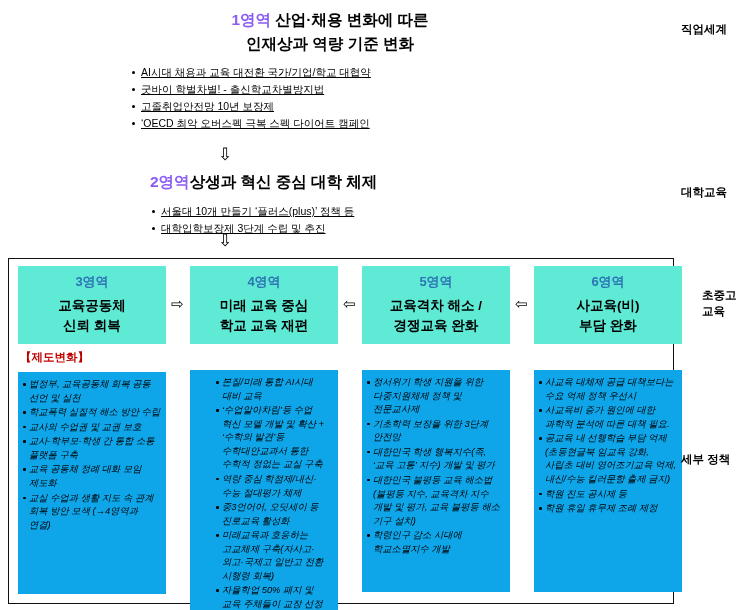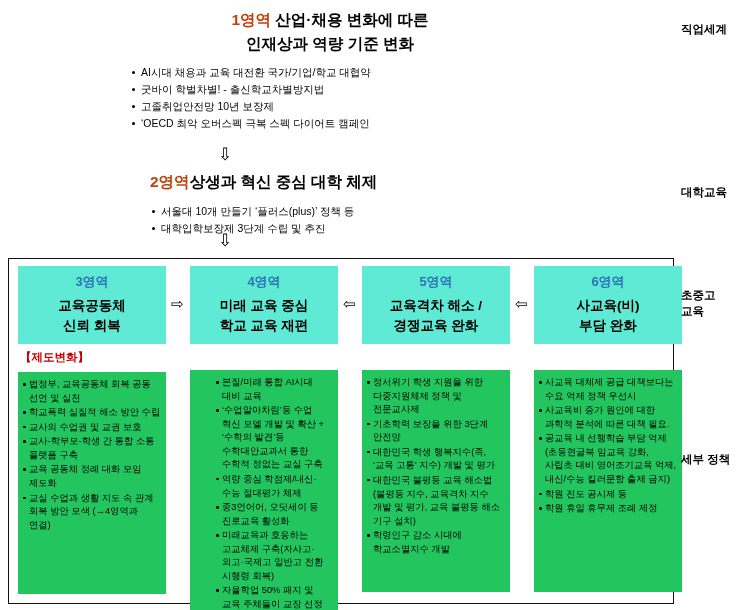--- a/index.html
+++ b/index.html
@@ -39,27 +39,28 @@
     width: 400px;
   }
   .bigtitle {
     text-align: center;
     font-size: 15.5px;
     font-weight: bold;
     line-height: 1.55;
     color: #000;
   }
   .zone-num {
-    color: #c2410c;
+    color: #8b5cf6;
   }
 
   .bullets {
     margin: 8px 0 0 0;
     padding: 0;
     list-style: none;
+    text-decoration: underline;
   }
   .bullets li {
     font-size: 10.5px;
     line-height: 1.62;
     padding-left: 11px;
     position: relative;
     color: #000;
   }
   .bullets li:before {
     content: "";
@@ -135,24 +136,25 @@
   }
 
   .inst-label {
     font-size: 11.5px;
     font-weight: bold;
     color: #c00000;
     margin: 6px 0 2px 2px;
   }
 
   .col-body {
-    background: #22c55e;
+    background: #0ea5e9;
     margin-top: 7px;
     padding: 6px 5px 6px 4px;
     box-sizing: border-box;
+    font-style: italic;
   }
   .col.c3 .col-body { height: 222px; }
   .col.c4 .col-body { height: 244px; margin-top: 26px; padding-left: 25px; }
   .col.c5 .col-body { height: 222px; margin-top: 26px; }
   .col.c6 .col-body { height: 222px; margin-top: 26px; }
 
   .col-body ul {
     margin: 0;
     padding: 0;
     list-style: none;
@@ -304,19 +306,19 @@
         <li>사교육비 증가 원인에 대한 과학적 분석에 따른 대책 필요.</li>
         <li>공교육 내 선행학습 부담 억제(초등현글북 임교육 강화, 사립초 대비 영어조기교육 억제, 내신/수능 킬러문항 출제 금지)</li>
         <li>학원 진도 공시제 등</li>
         <li>학원 휴일 휴무제 조례 제정</li>
       </ul>
     </div>
   </div>
 
   <div class="side-label" style="left:681px; top:22px;">직업세계</div>
   <div class="side-label" style="left:681px; top:185px;">대학교육</div>
-  <div class="side-label" style="left:681px; top:288px;">
+  <div class="side-label" style="left:702px; top:288px;">
     <div>초중고</div>
     <div>교육</div>
   </div>
   <div class="side-label" style="left:681px; top:452px;">세부 정책</div>
 
 </div>
 
 </body></html>

